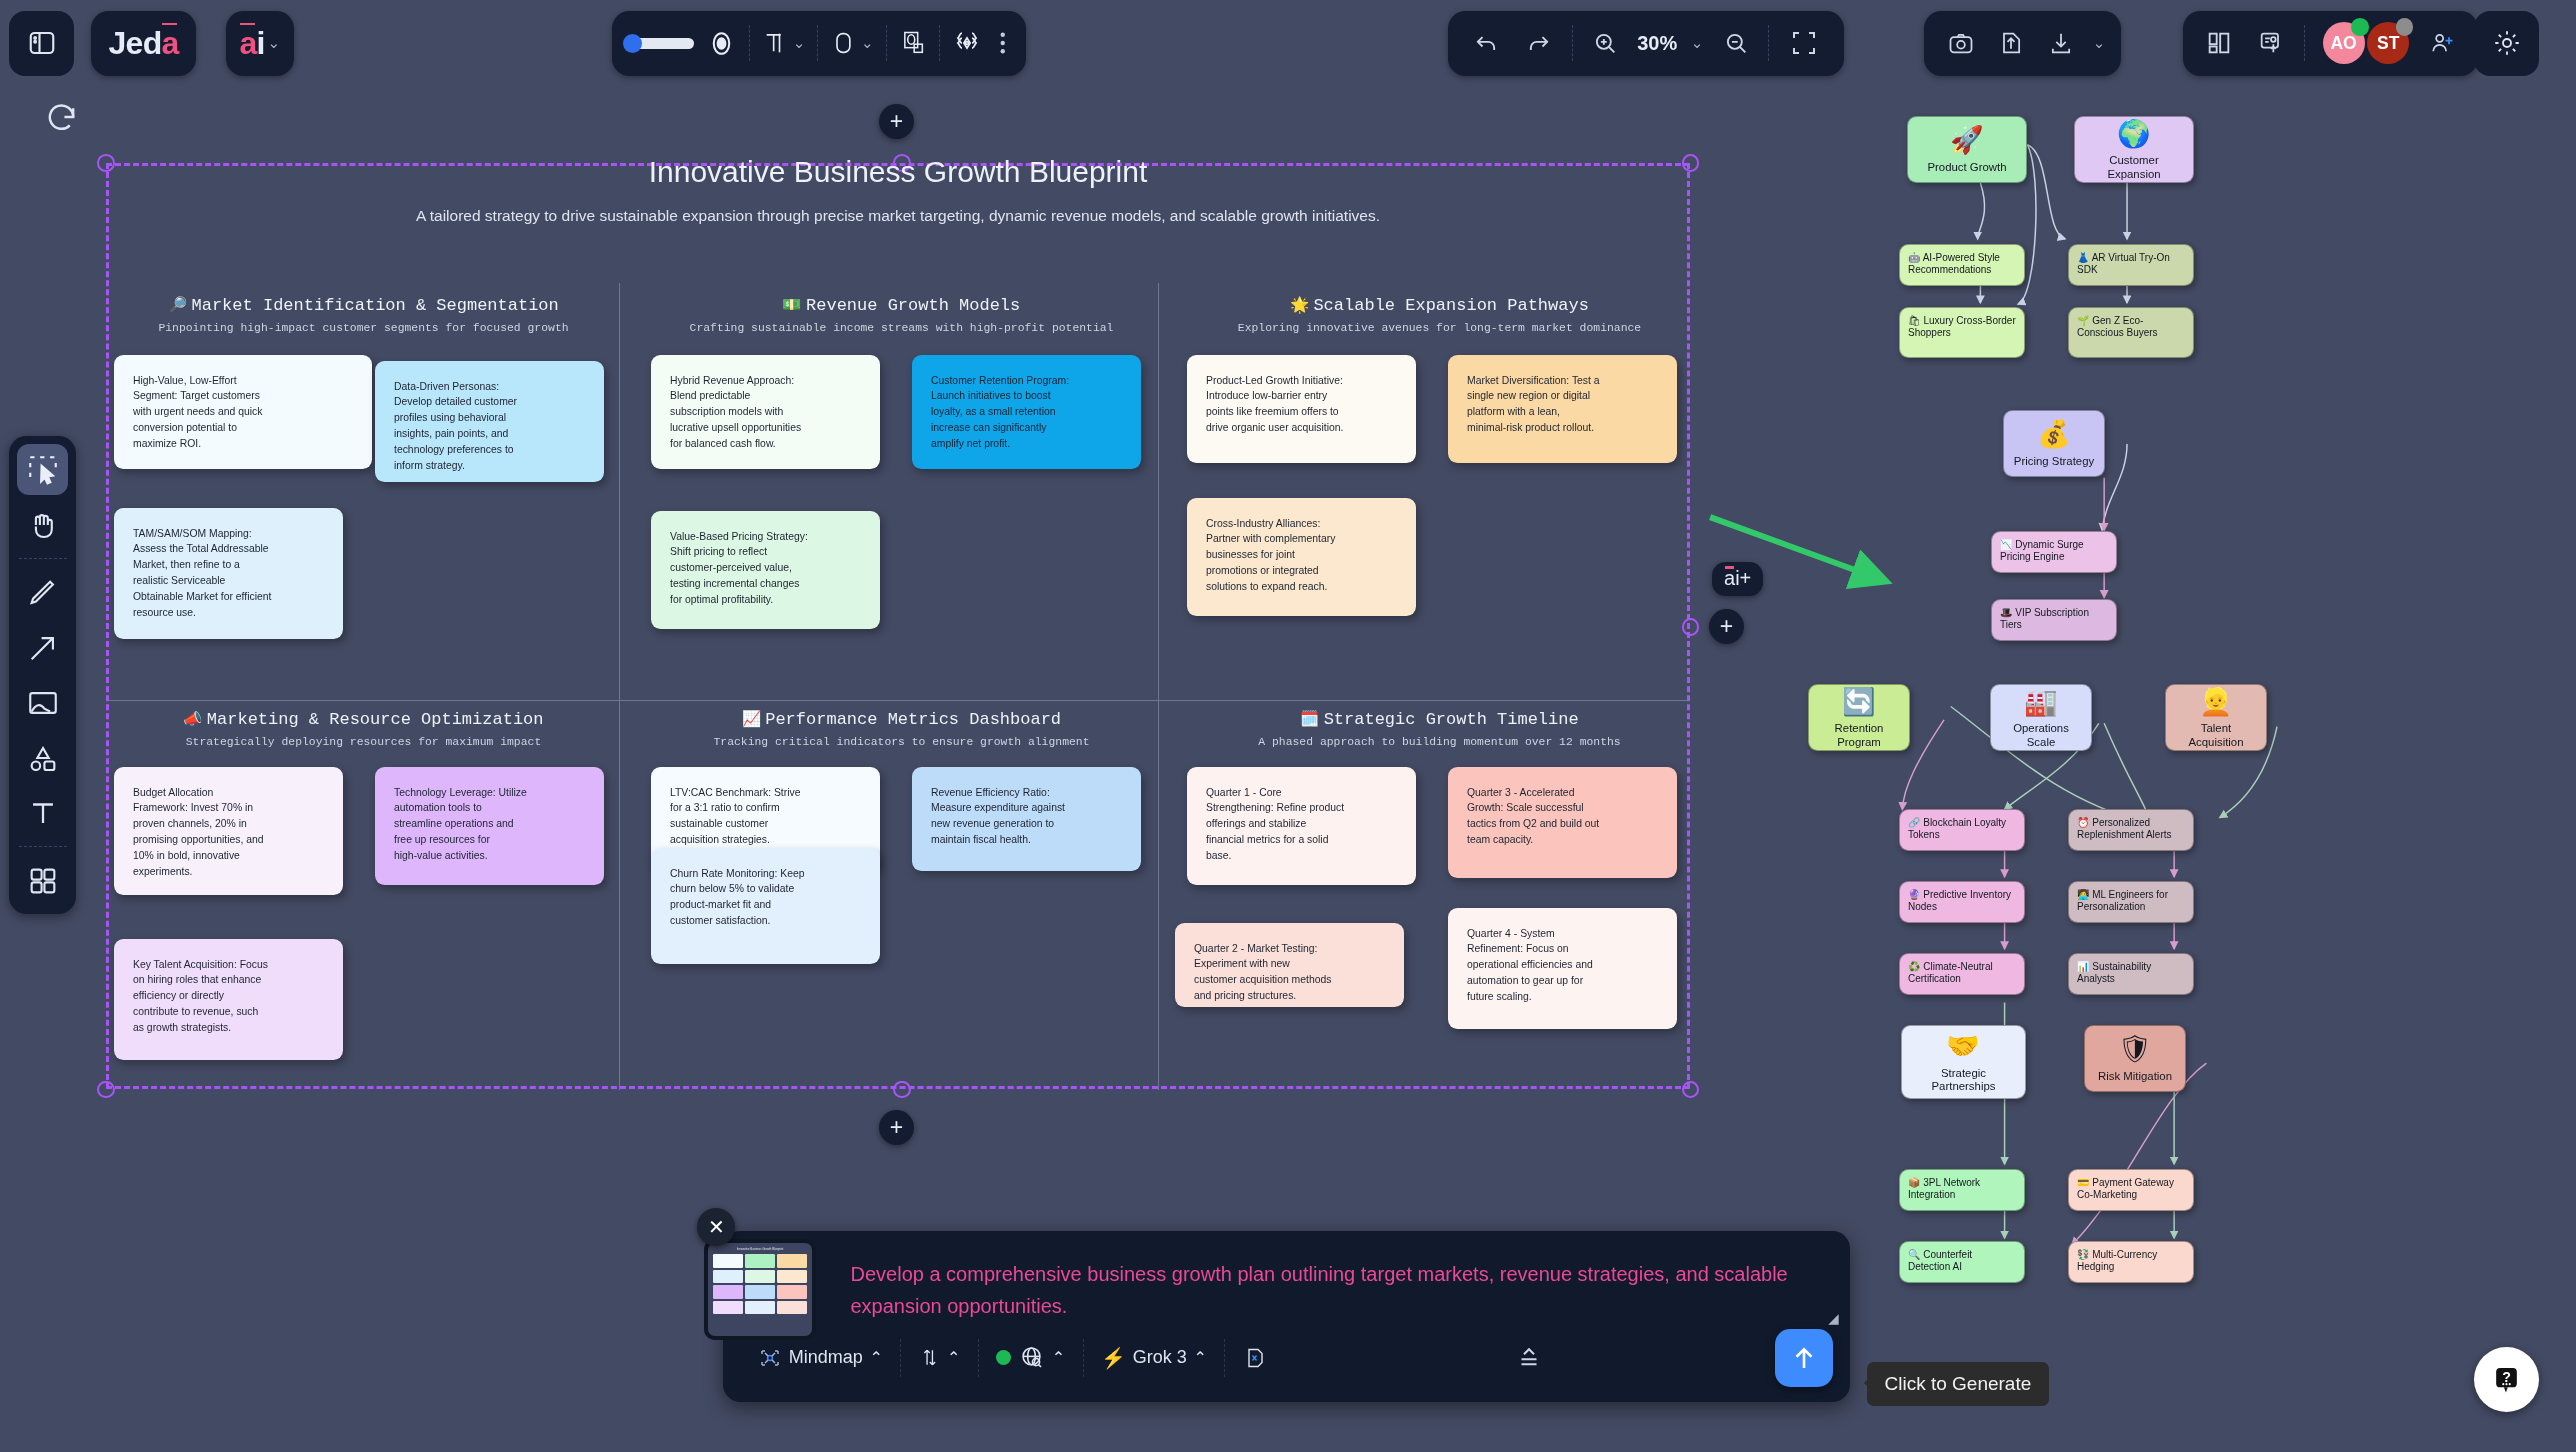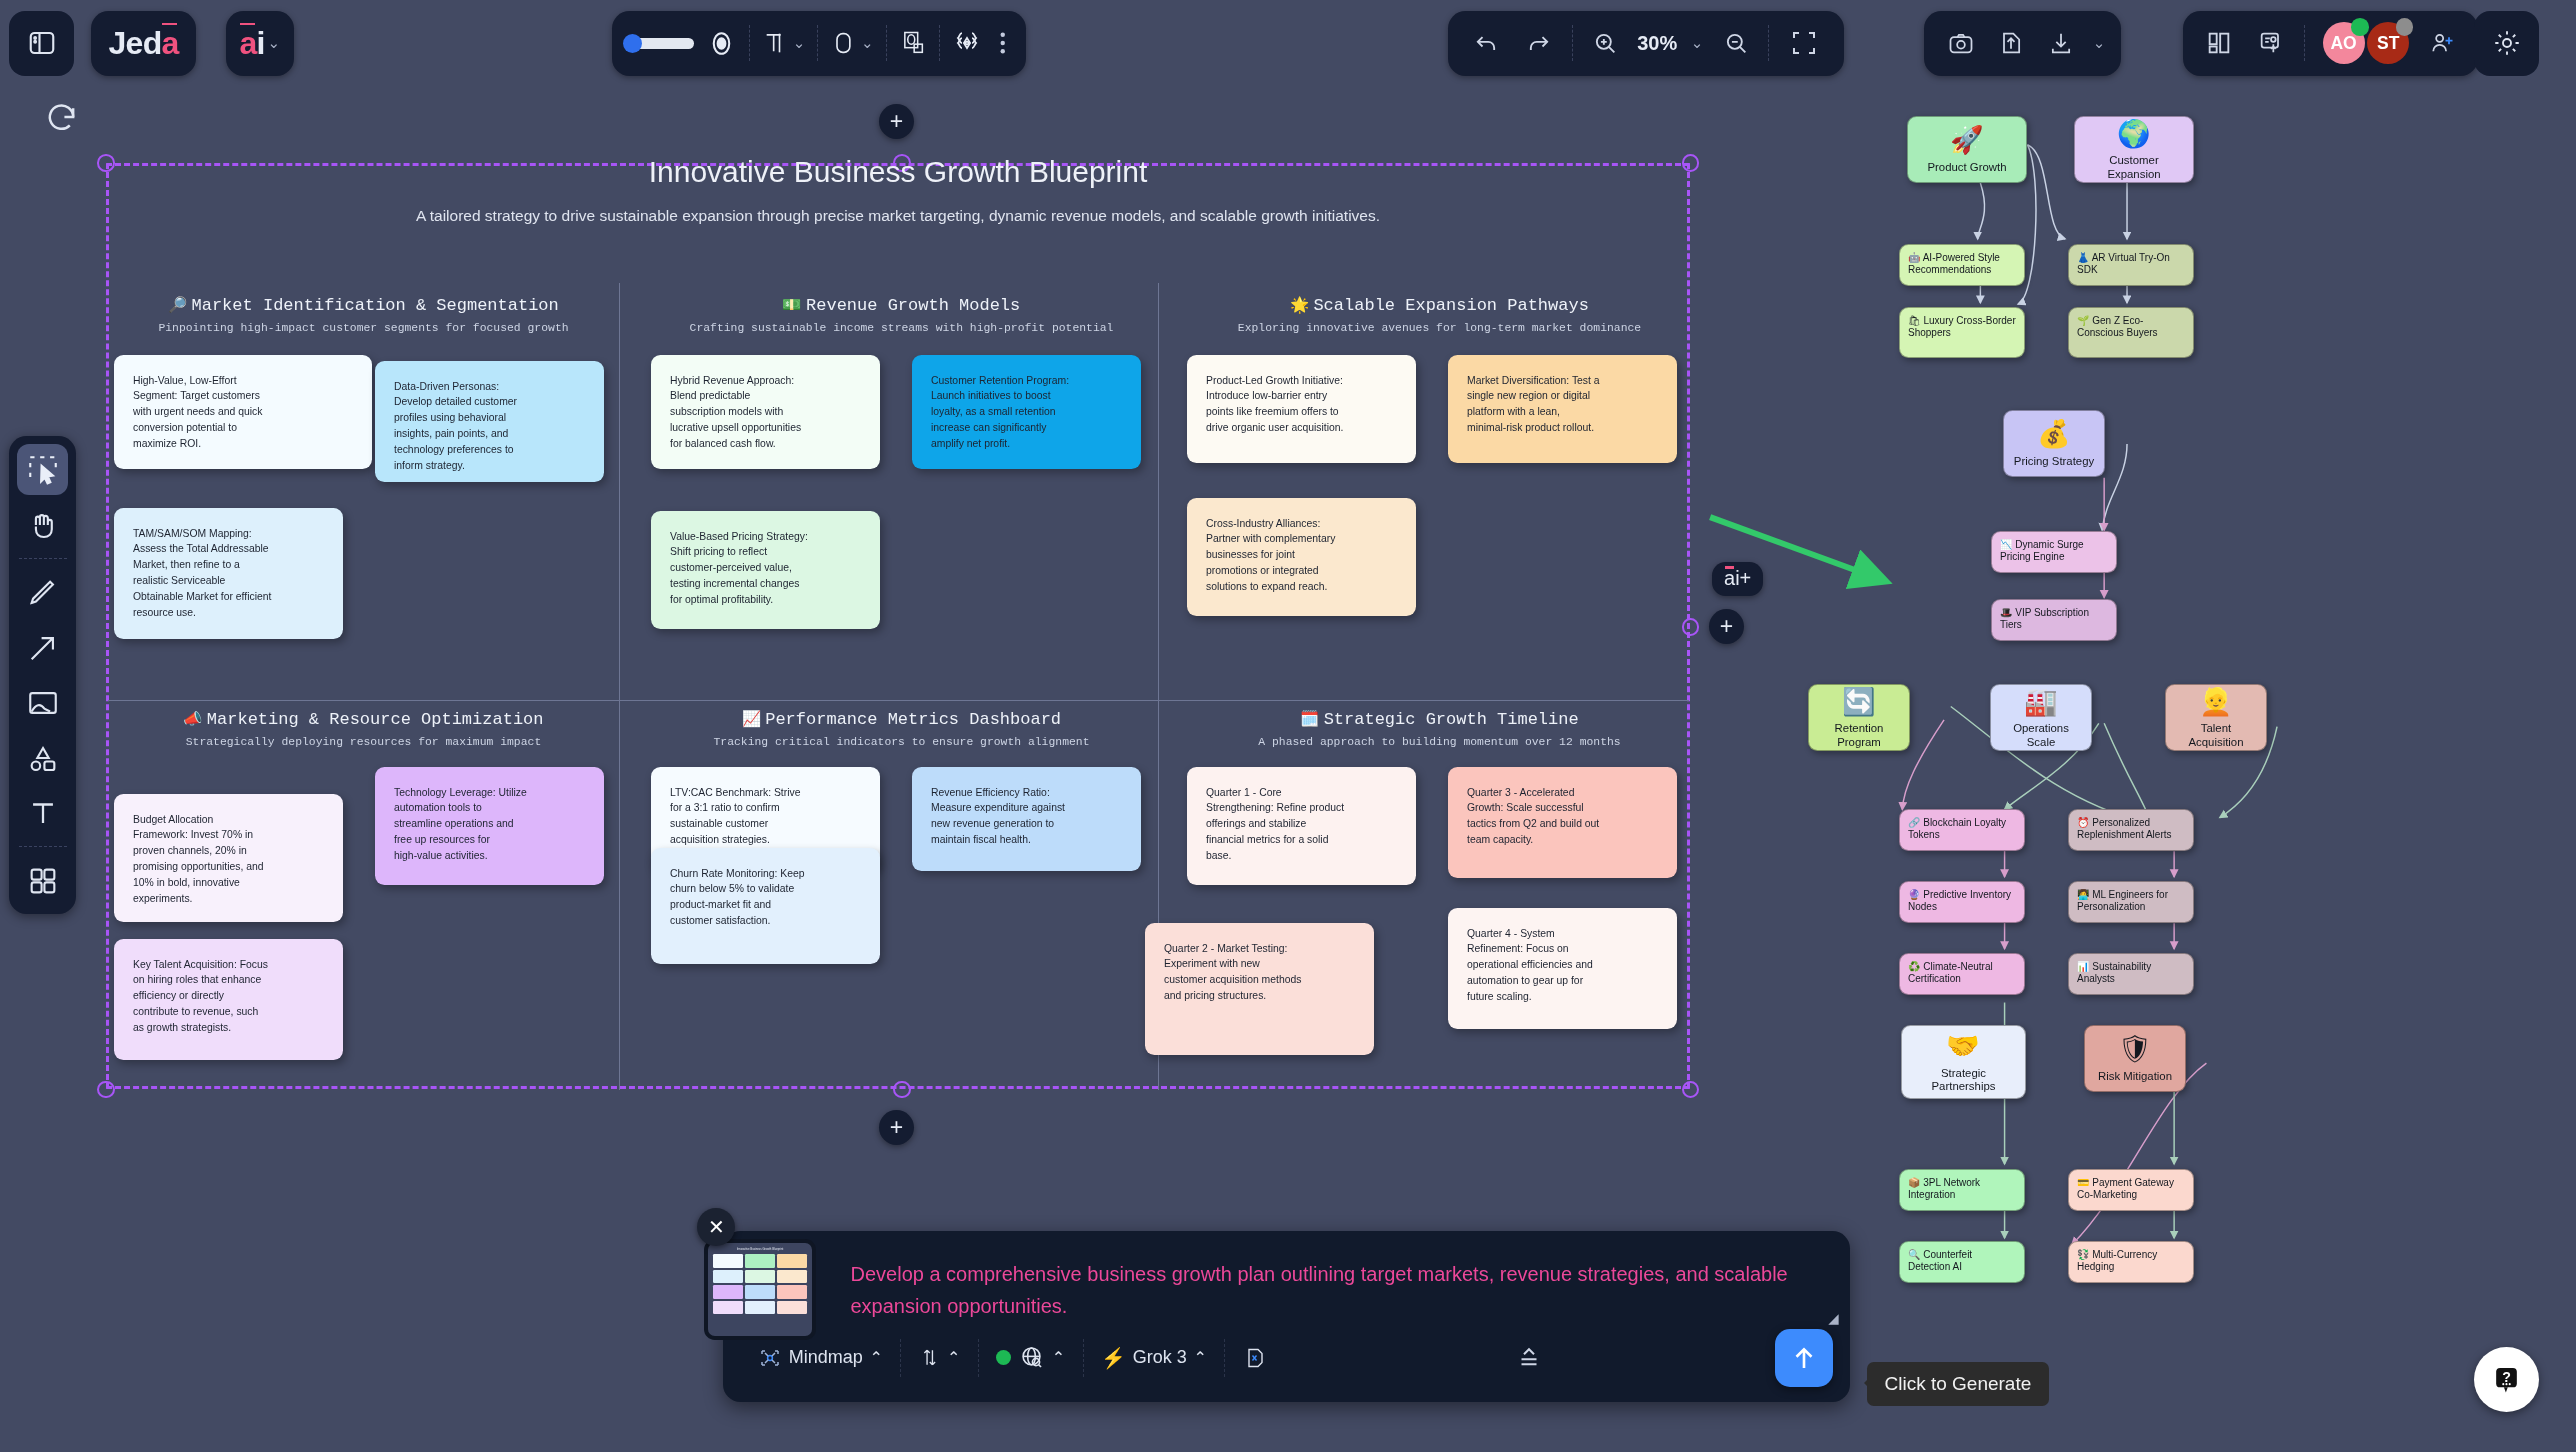--- a/index.html
+++ b/index.html
@@ -510,21 +510,21 @@
   <div class="card" style="left:1187px; top:498px; width:229px; height:118px; background:#fbe8ce;">Cross-Industry Alliances:
 Partner with complementary
 businesses for joint
 promotions or integrated
 solutions to expand reach.</div>
 
   <div class="quad" style="left:108px; top:710px; width:511px;">
     <div class="q-head"><span class="q-emoji">📣</span><span>Marketing &amp; Resource Optimization</span></div>
     <div class="q-sub">Strategically deploying resources for maximum impact</div>
   </div>
-  <div class="card" style="left:114px; top:794px; width:229px; height:128px; background:#f8f1fc;">Budget Allocation
+  <div class="card" style="left:114px; top:767px; width:229px; height:128px; background:#f8f1fc;">Budget Allocation
 Framework: Invest 70% in
 proven channels, 20% in
 promising opportunities, and
 10% in bold, innovative
 experiments.</div>
   <div class="card" style="left:375px; top:767px; width:229px; height:118px; background:#ddb6fb;">Technology Leverage: Utilize
 automation tools to
 streamline operations and
 free up resources for
 high-value activities.</div>
@@ -557,21 +557,21 @@
   </div>
   <div class="card" style="left:1187px; top:767px; width:229px; height:118px; background:#fdf2f0;">Quarter 1 - Core
 Strengthening: Refine product
 offerings and stabilize
 financial metrics for a solid
 base.</div>
   <div class="card" style="left:1448px; top:767px; width:229px; height:111px; background:#fbc5bd;">Quarter 3 - Accelerated
 Growth: Scale successful
 tactics from Q2 and build out
 team capacity.</div>
-  <div class="card" style="left:1145px; top:923px; width:229px; height:132px; background:#fbdfd9;">Quarter 2 - Market Testing:
+  <div class="card" style="left:1175px; top:923px; width:229px; height:84px; background:#fbdfd9;">Quarter 2 - Market Testing:
 Experiment with new
 customer acquisition methods
 and pricing structures.</div>
   <div class="card" style="left:1448px; top:908px; width:229px; height:121px; background:#fdf4f2;">Quarter 4 - System
 Refinement: Focus on
 operational efficiencies and
 automation to gear up for
 future scaling.</div>
 
   <div class="ai-pill" style="left:1712px; top:562px;">

